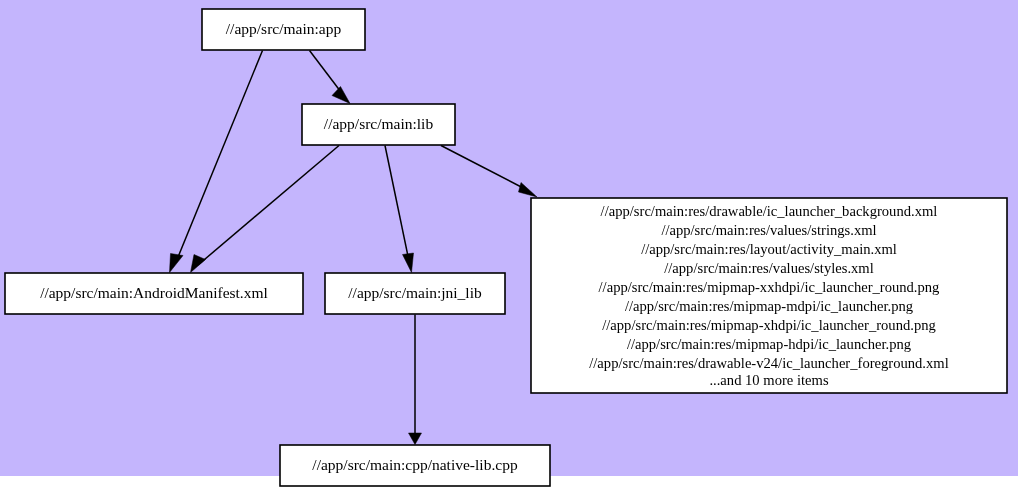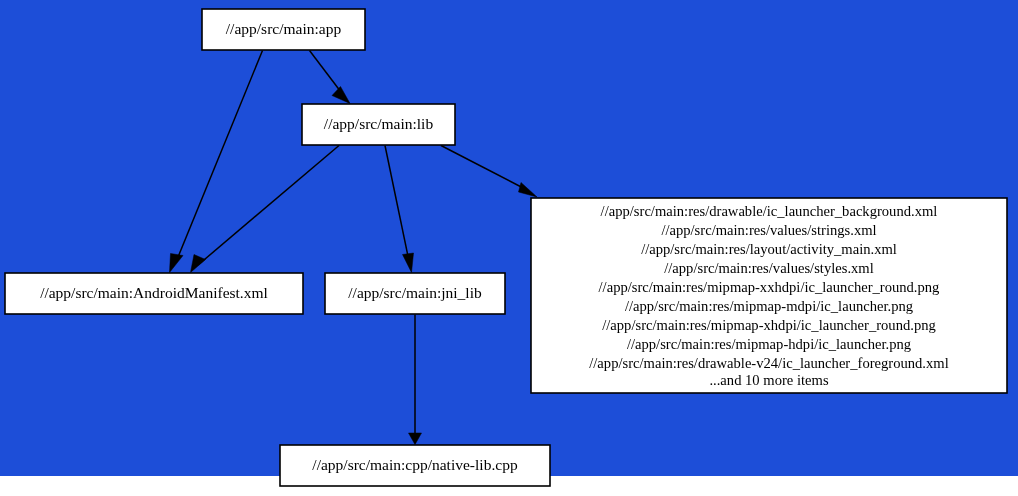--- a/index.html
+++ b/index.html
@@ -10,21 +10,21 @@
   body {
     width: 1018px;
     height: 496px;
     font-family: "Liberation Serif", "DejaVu Serif", serif;
     overflow: hidden;
   }
   #graph-root {
     position: relative;
     width: 1018px;
     height: 476px;
-    background: #1d4ed8;
+    background: #c4b5fd;
   }
   svg.graph-canvas {
     position: absolute;
     top: 0;
     left: 0;
     width: 1018px;
     height: 496px;
     display: block;
   }
   .node-box {

